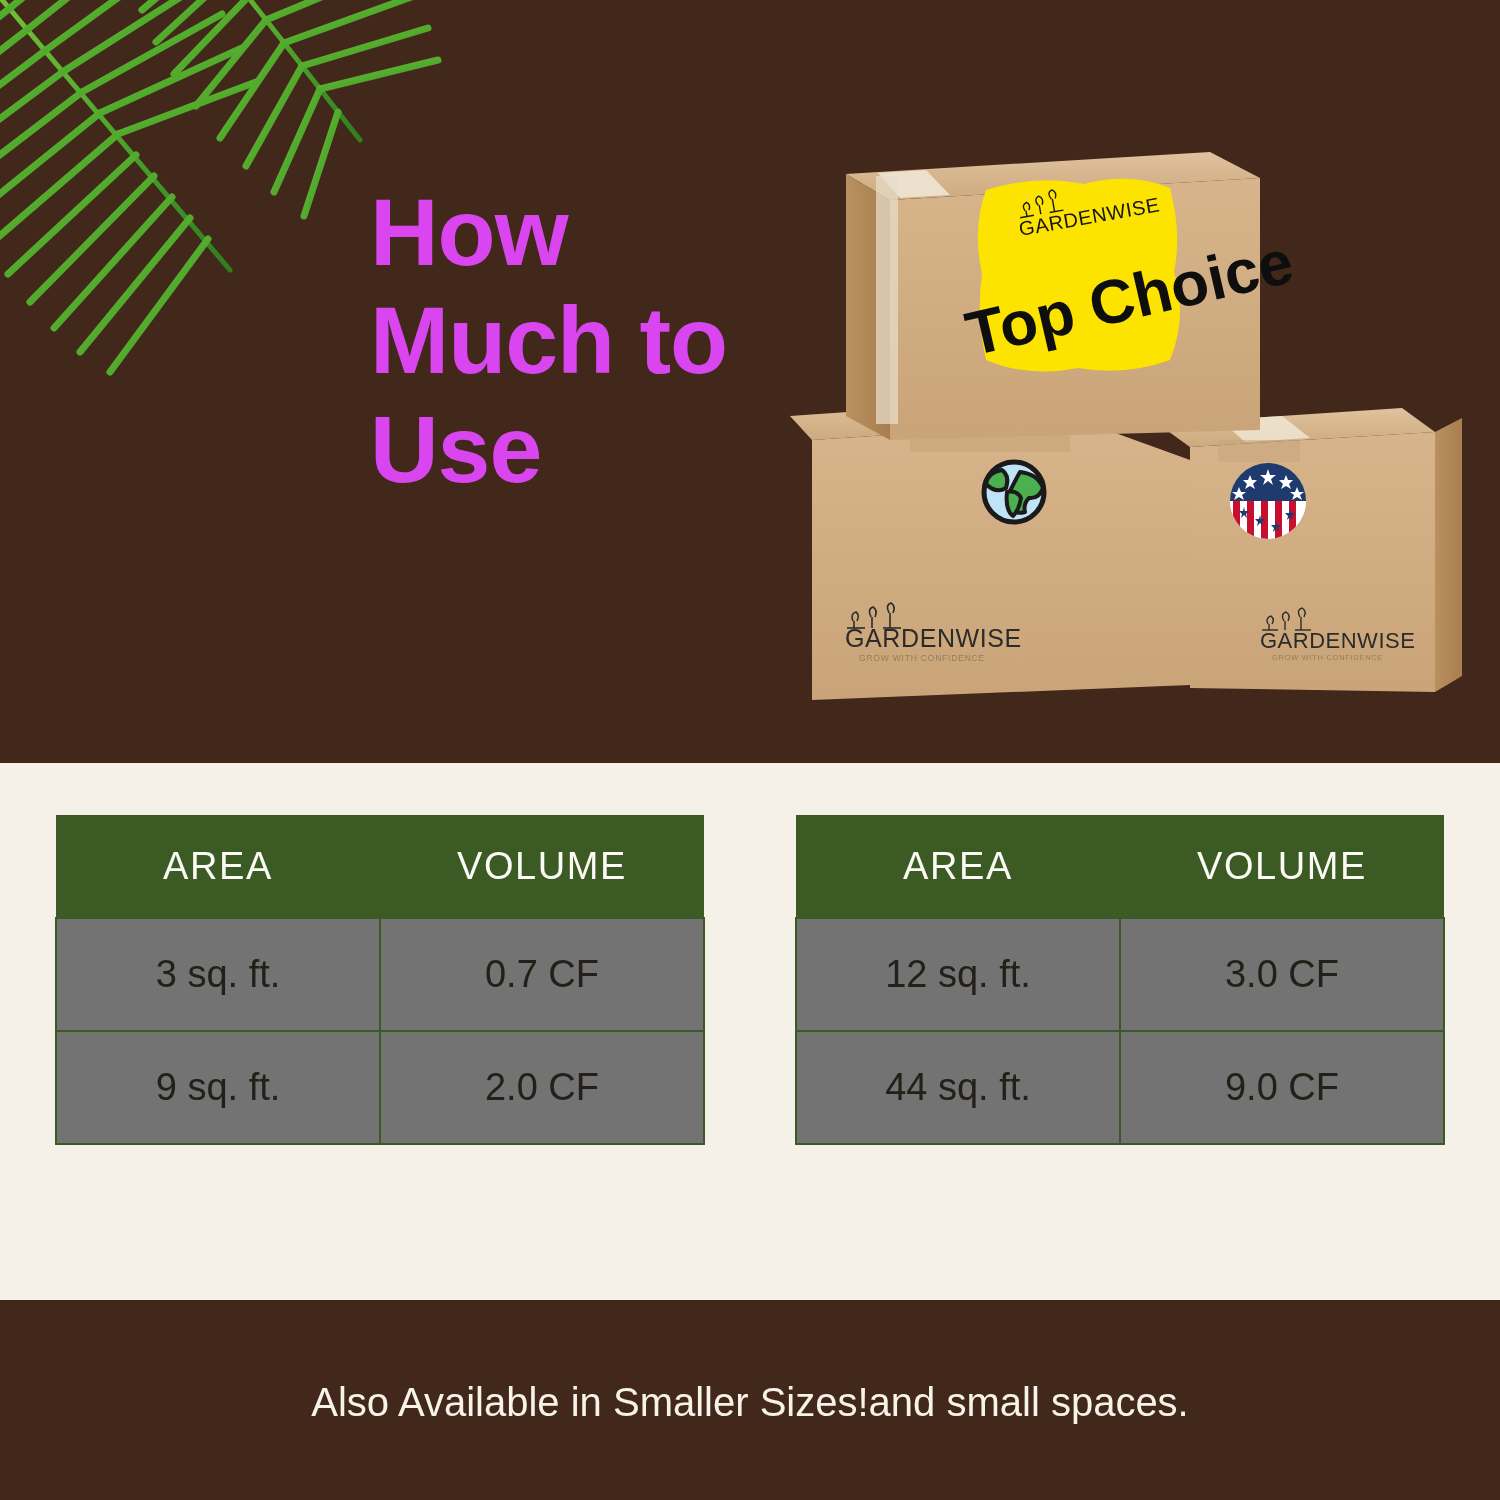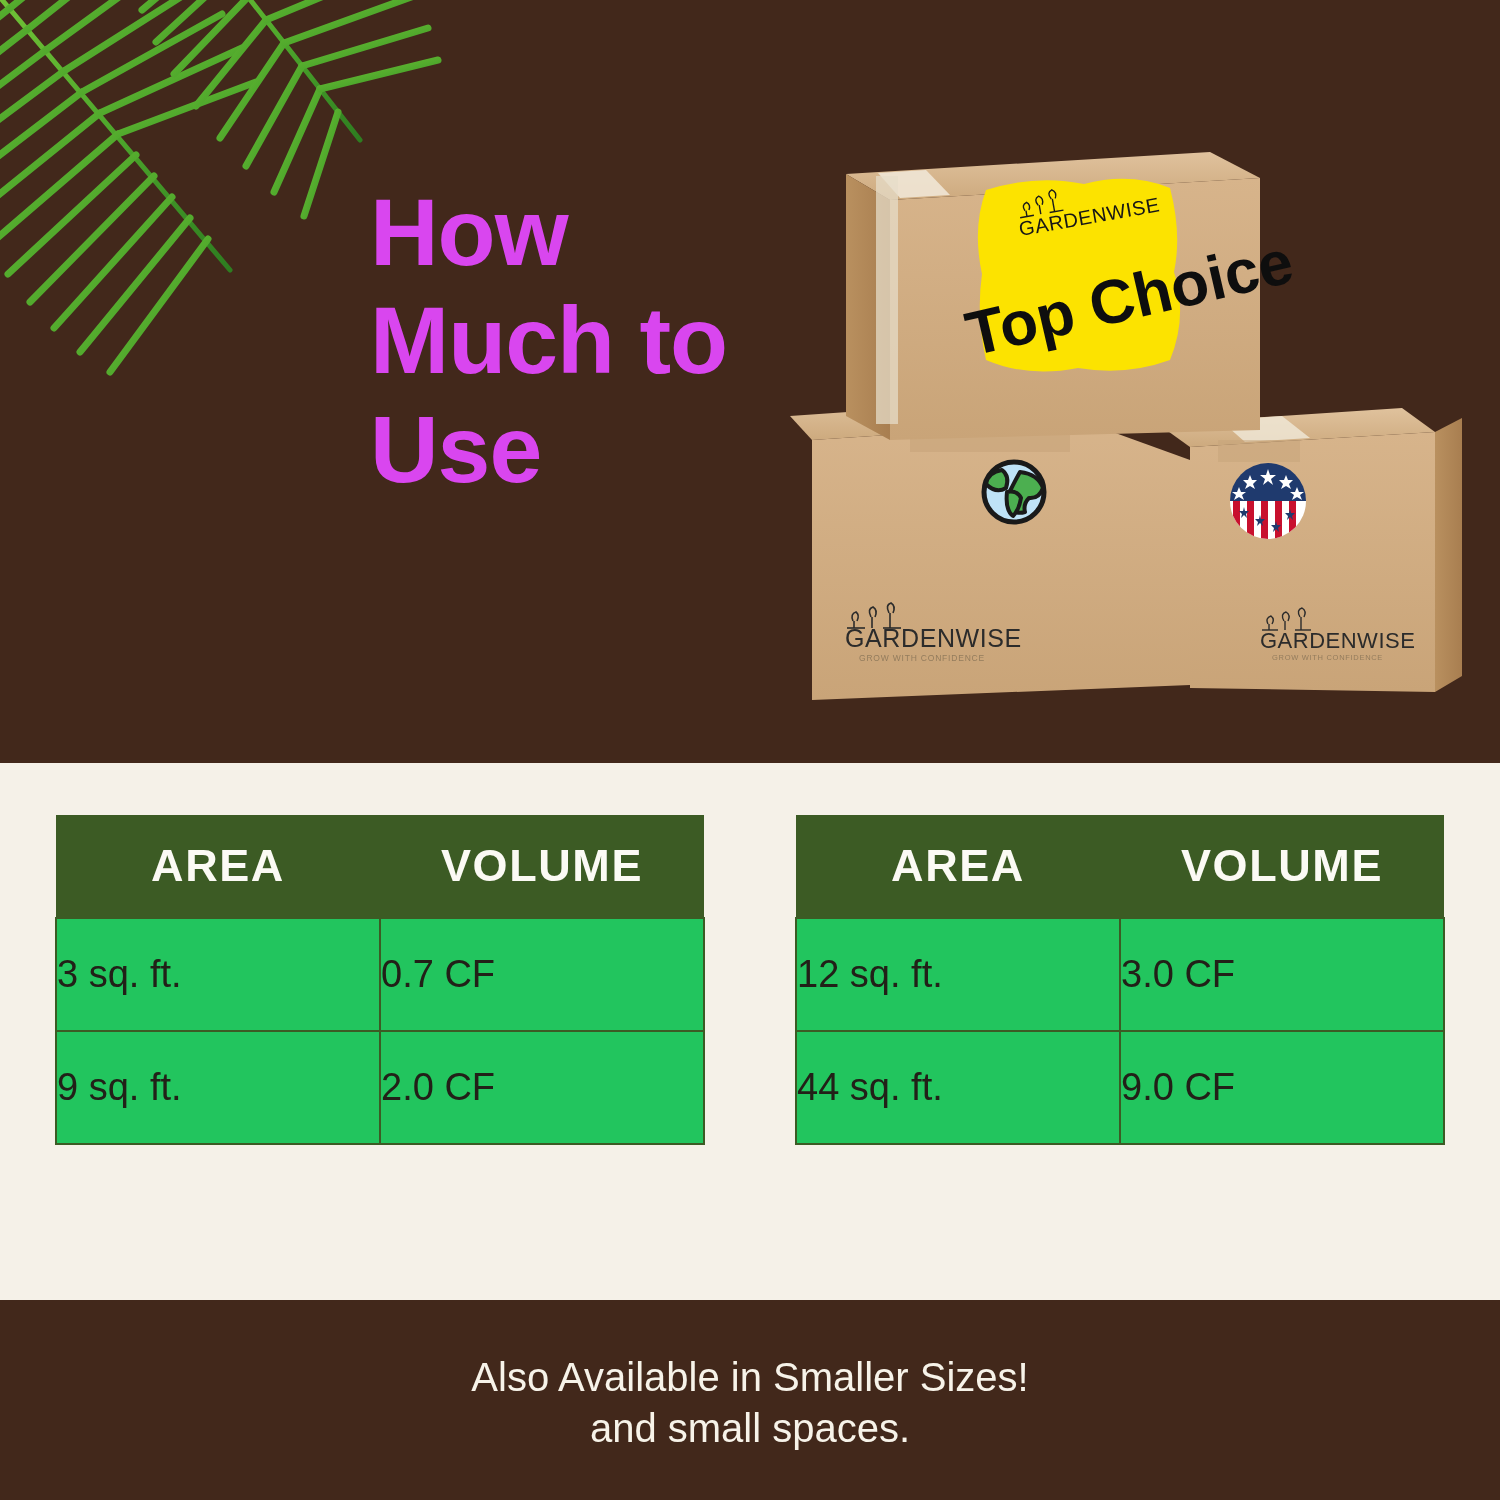--- a/index.html
+++ b/index.html
@@ -62,45 +62,45 @@
     width:650px;
     border-collapse:collapse;
     table-layout:fixed;
   }
   .tbl-left  { left:55px; }
   .tbl-right { left:795px; }
 
   .tbl th {
     background:#3C5B24;
     color:#FBFAF4;
-    font-size:45px;
-    font-weight:bold;
+    font-size:38px;
+    font-weight:normal;
     letter-spacing:1.6px;
     height:103px;
     text-align:center;
     border:none;
     vertical-align:middle;
   }
   .tbl td {
-    background:#22c55e;
+    background:#737373;
     color:#222018;
     font-size:38px;
     height:113px;
-    text-align:left;
+    text-align:center;
     vertical-align:middle;
     border:2px solid #3C5B24;
   }
 
   
   .footer {
     position:absolute; left:0; top:1300px;
     width:1500px; height:200px;
     background:#42281B;
     display:flex;
-    flex-direction:column;
+    flex-direction:row;
     align-items:center;
     justify-content:center;
     padding-top:6px;
   }
   .footer-line {
     color:#F7F3E9;
     font-size:40px;
     line-height:1.28;
     text-align:center;
     white-space:nowrap;

